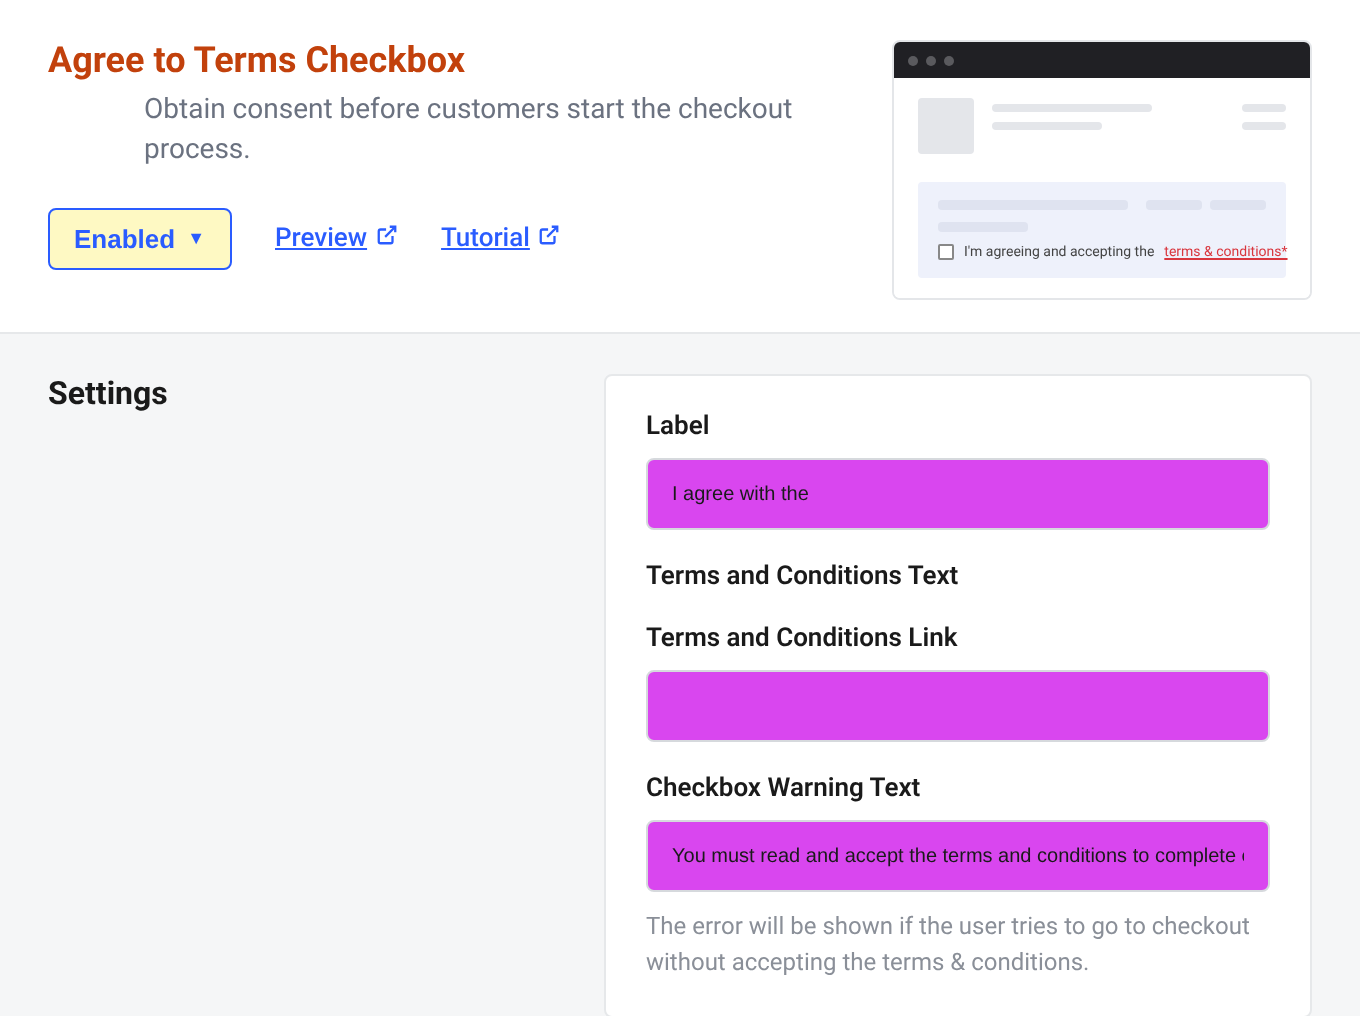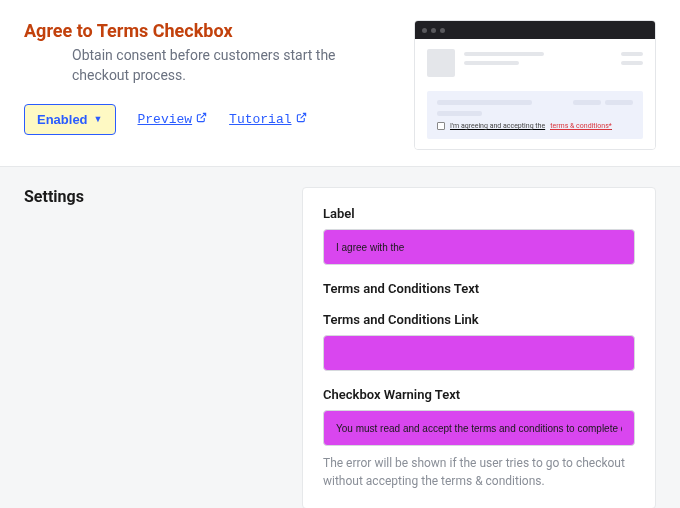--- a/index.html
+++ b/index.html
@@ -61,33 +61,31 @@
     }
     .link {
       color: #2a5cff;
       font-size: 13px;
       font-weight: 500;
       text-decoration: underline;
       cursor: pointer;
       display: inline-flex;
       align-items: center;
       gap: 4px;
-      font-family: Liberation Mono, monospace;
     }
     .ext-icon {
       display: inline-block;
     }
     
     .preview-mock {
-      width: 242px;
+      width: 210px;
       border: 1px solid #e4e6e9;
       border-radius: 4px;
       overflow: hidden;
       flex-shrink: 0;
-      text-decoration: underline;
     }
     .preview-titlebar {
       height: 18px;
       background: #202024;
       display: flex;
       align-items: center;
       padding-left: 7px;
       gap: 4px;
     }
     .preview-titlebar span {

